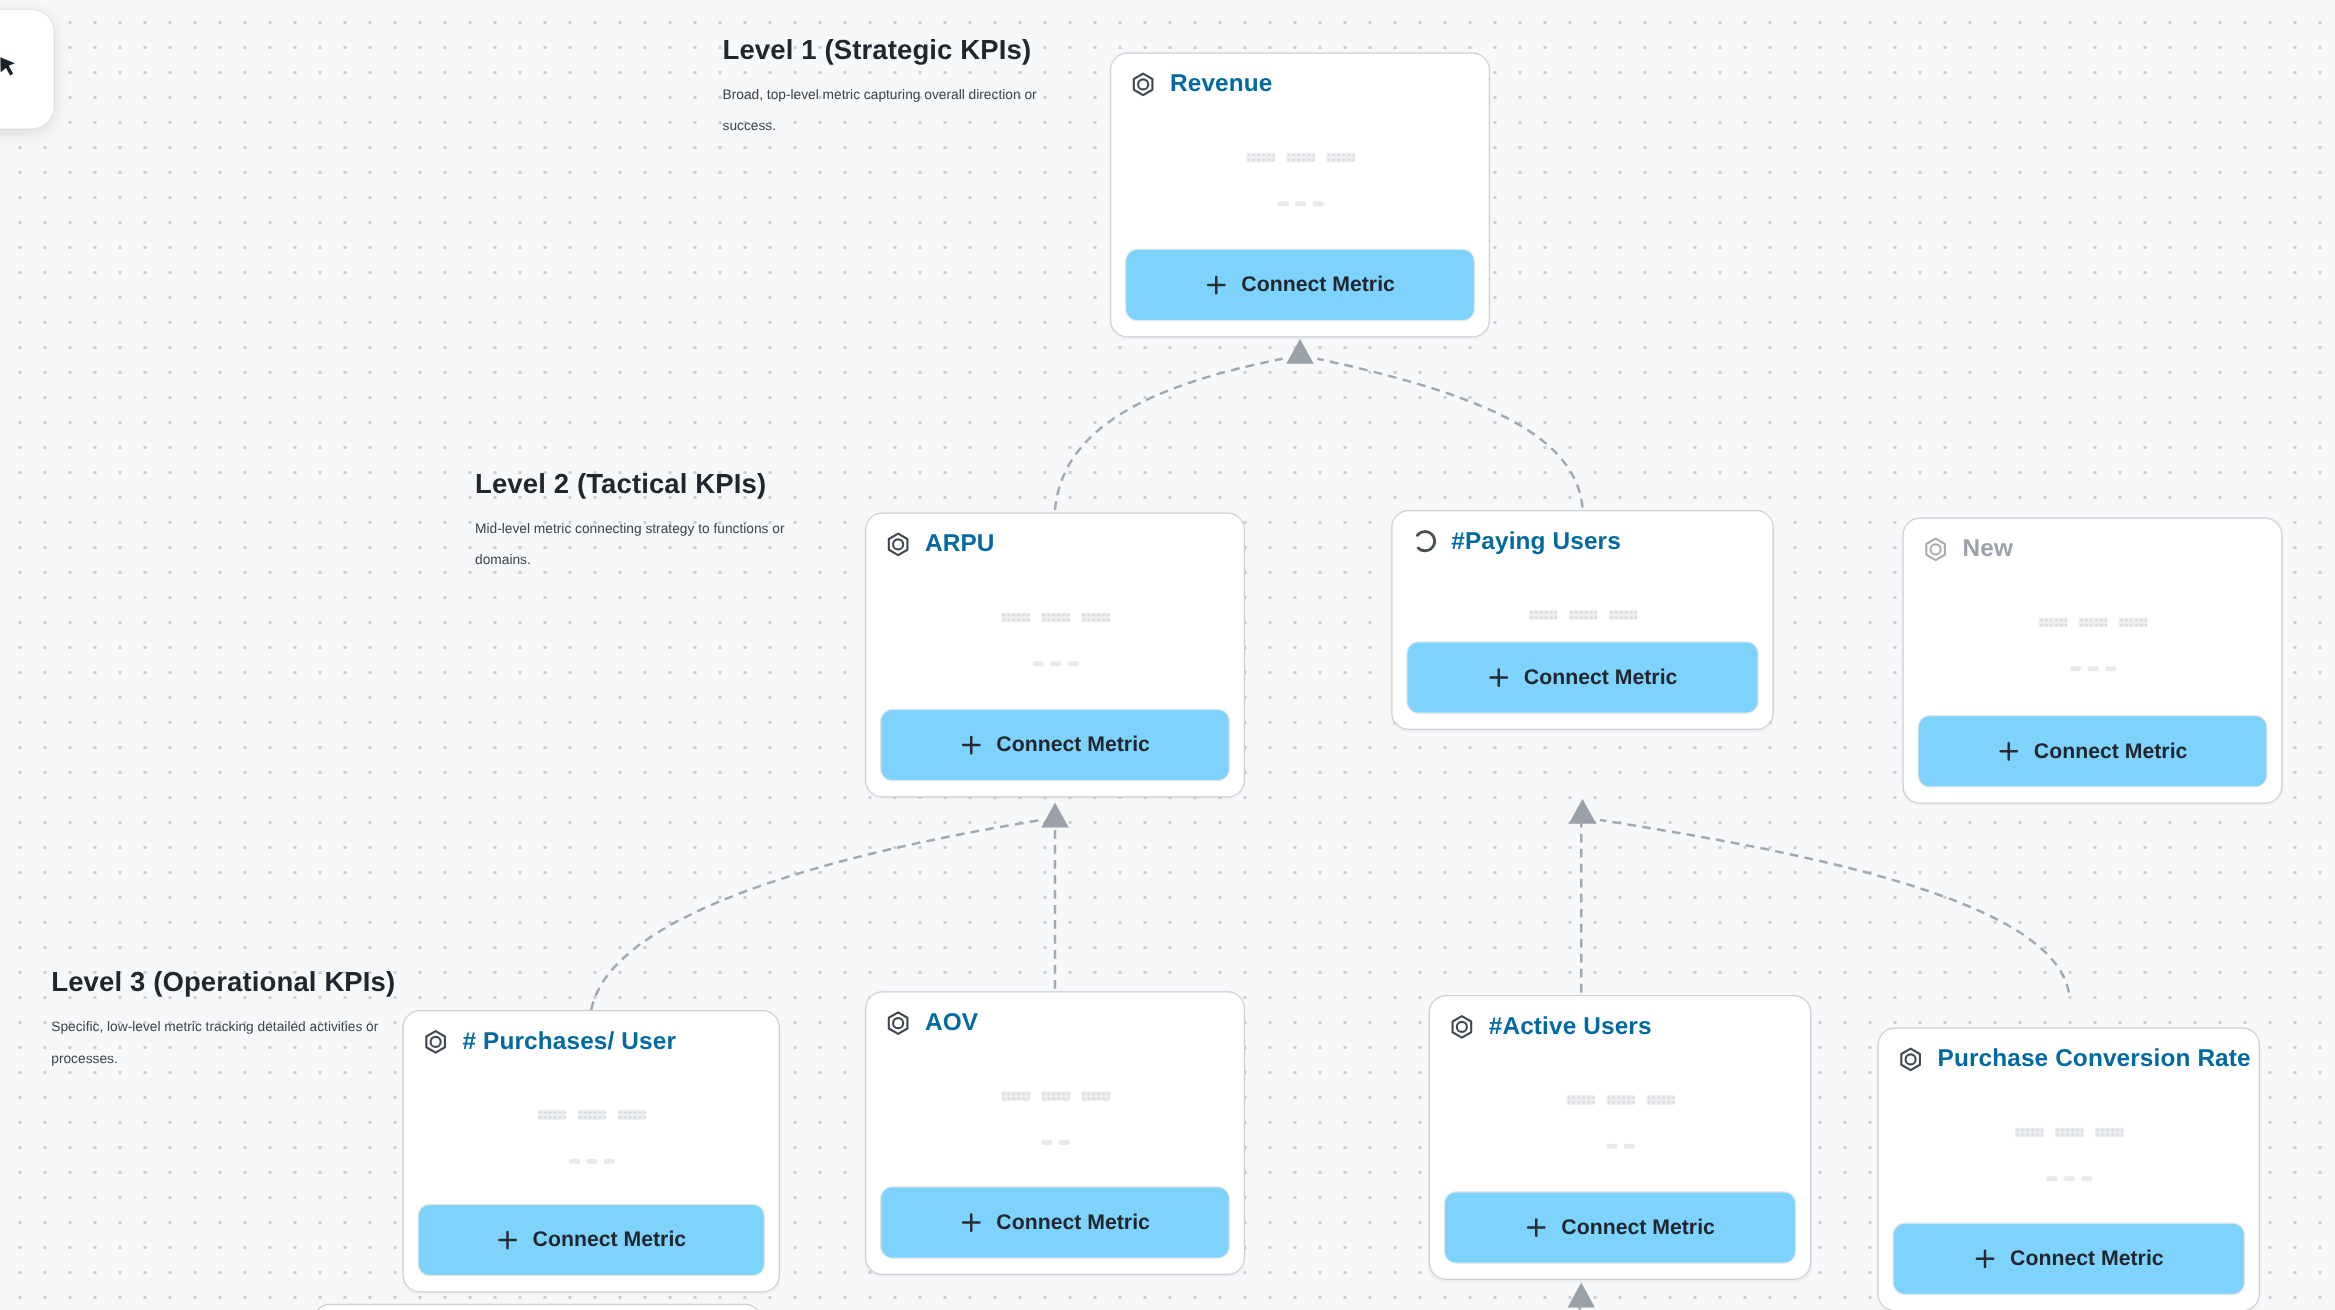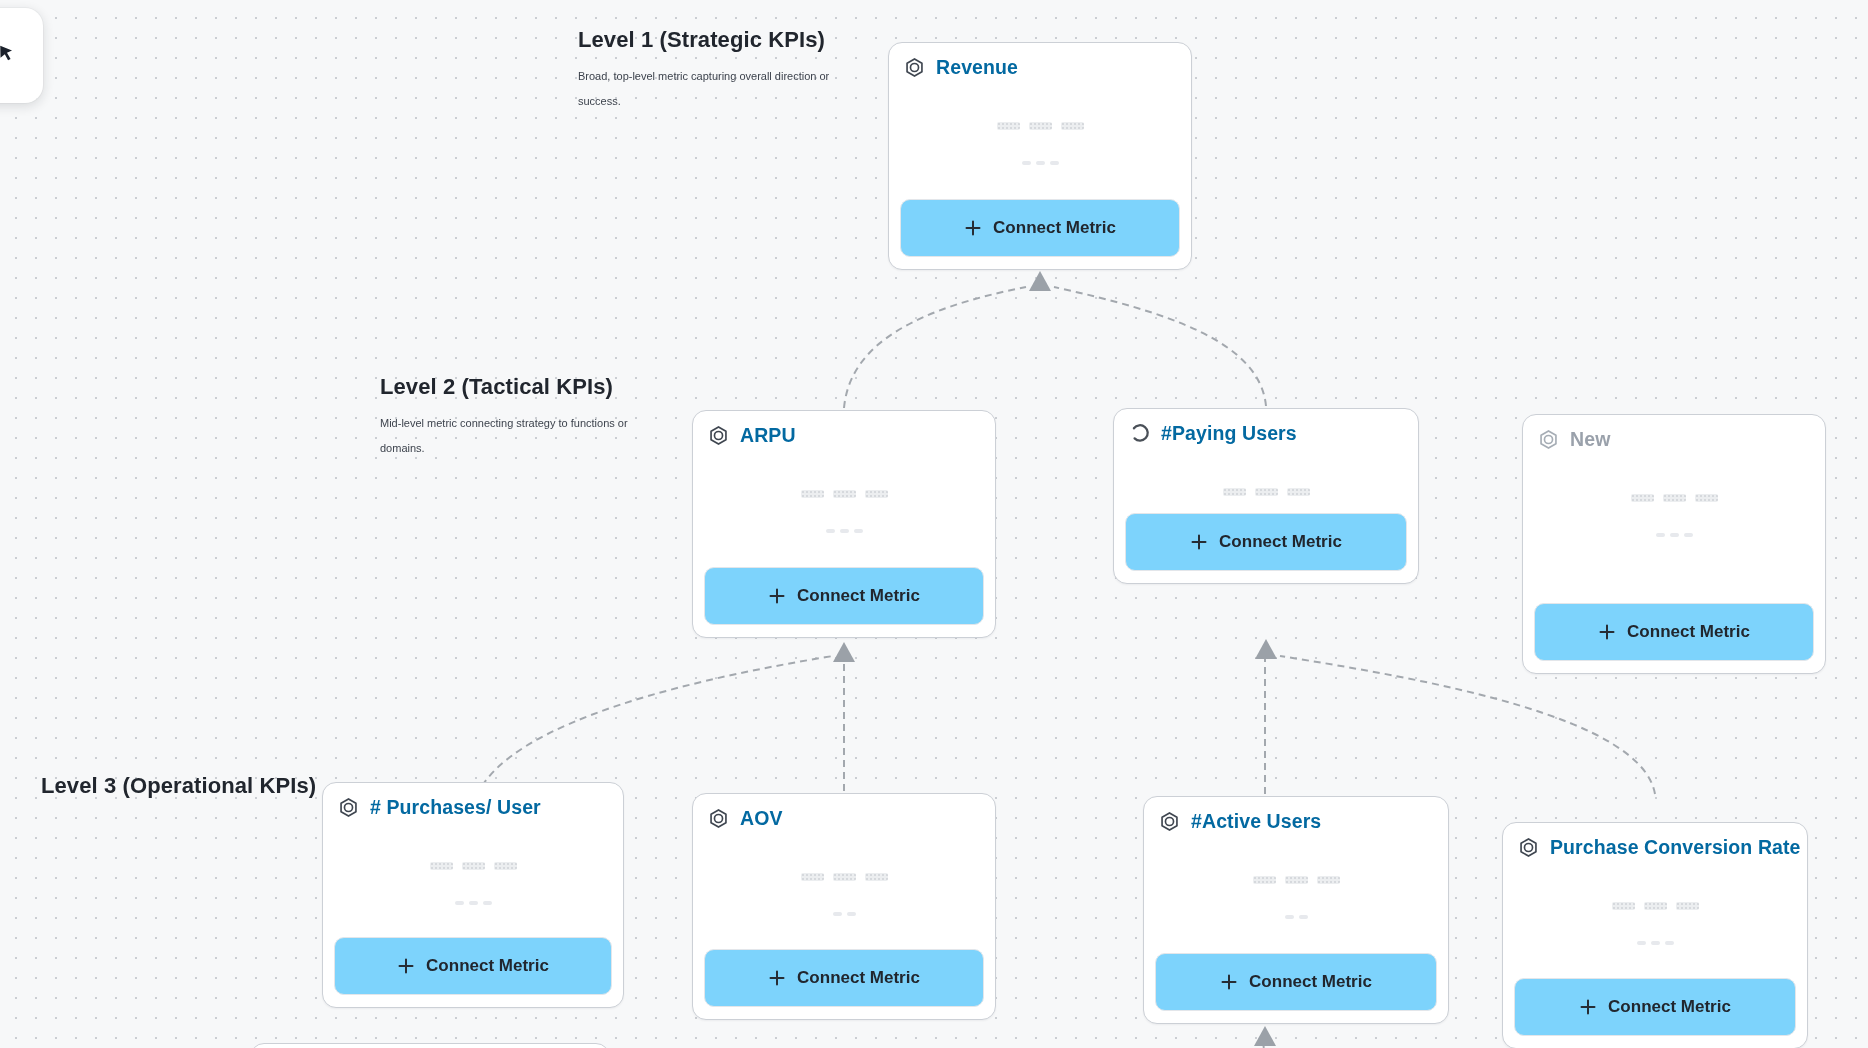--- a/index.html
+++ b/index.html
@@ -83,20 +83,21 @@
   <div class="lvl-header" style="left:578px;top:27px;">
     <div class="lvl-title">Level 1 (Strategic KPIs)</div>
     <div class="lvl-desc">Broad, top-level metric capturing overall direction or success.</div>
   </div>
   <div class="lvl-header" style="left:380px;top:374px;">
     <div class="lvl-title">Level 2 (Tactical KPIs)</div>
     <div class="lvl-desc">Mid-level metric connecting strategy to functions or domains.</div>
   </div>
   <div class="lvl-header" style="left:41px;top:773px;">
     <div class="lvl-title">Level 3 (Operational KPIs)</div>
+    <div class="lvl-desc">Specific, low-level metric tracking detailed activities or processes.</div>
   </div>
 
   <div class="metric-card" style="left:888px;top:42px;width:304px;height:228px;">
     <div class="card-head">
       <svg class="node-icon" width="21" height="21" viewBox="0 0 24 24" fill="none" stroke-width="1.9" stroke-linejoin="round">
         <path d="M12 2.2 L20.5 7.1 V16.9 L12 21.8 L3.5 16.9 V7.1 Z"></path>
           <circle cx="12" cy="12" r="4.6"></circle>
       </svg>
       <span class="card-title">Revenue</span>
     </div>
@@ -161,21 +162,21 @@
         <span class="skel-dash"></span>
       </div>
     <div class="connect-btn">
       <svg width="18" height="18" viewBox="0 0 18 18" stroke="#262c34" stroke-width="2" stroke-linecap="round">
           <path d="M9 2.5 V15.5 M2.5 9 H15.5"></path>
         </svg>
       <span>Connect Metric</span>
     </div>
   </div>
 
-  <div class="metric-card draft" style="left:1522px;top:414px;width:304px;height:260px;">
+  <div class="metric-card draft" style="left:1522px;top:414px;width:304px;height:229px;">
     <div class="card-head">
       <svg class="node-icon" width="21" height="21" viewBox="0 0 24 24" fill="none" stroke-width="1.9" stroke-linejoin="round">
         <path d="M12 2.2 L20.5 7.1 V16.9 L12 21.8 L3.5 16.9 V7.1 Z"></path>
           <circle cx="12" cy="12" r="4.6"></circle>
       </svg>
       <span class="card-title">New</span>
     </div>
     <div class="skel-row1">
         <span class="skel-bar"></span>
         <span class="skel-bar"></span>
@@ -187,21 +188,21 @@
         <span class="skel-dash"></span>
       </div>
     <div class="connect-btn">
       <svg width="18" height="18" viewBox="0 0 18 18" stroke="#262c34" stroke-width="2" stroke-linecap="round">
           <path d="M9 2.5 V15.5 M2.5 9 H15.5"></path>
         </svg>
       <span>Connect Metric</span>
     </div>
   </div>
 
-  <div class="metric-card" style="left:322px;top:782px;width:302px;height:226px;">
+  <div class="metric-card" style="left:322px;top:808px;width:302px;height:226px;">
     <div class="card-head">
       <svg class="node-icon" width="21" height="21" viewBox="0 0 24 24" fill="none" stroke-width="1.9" stroke-linejoin="round">
         <path d="M12 2.2 L20.5 7.1 V16.9 L12 21.8 L3.5 16.9 V7.1 Z"></path>
           <circle cx="12" cy="12" r="4.6"></circle>
       </svg>
       <span class="card-title"># Purchases/ User</span>
     </div>
     <div class="skel-row1">
         <span class="skel-bar"></span>
         <span class="skel-bar"></span>

